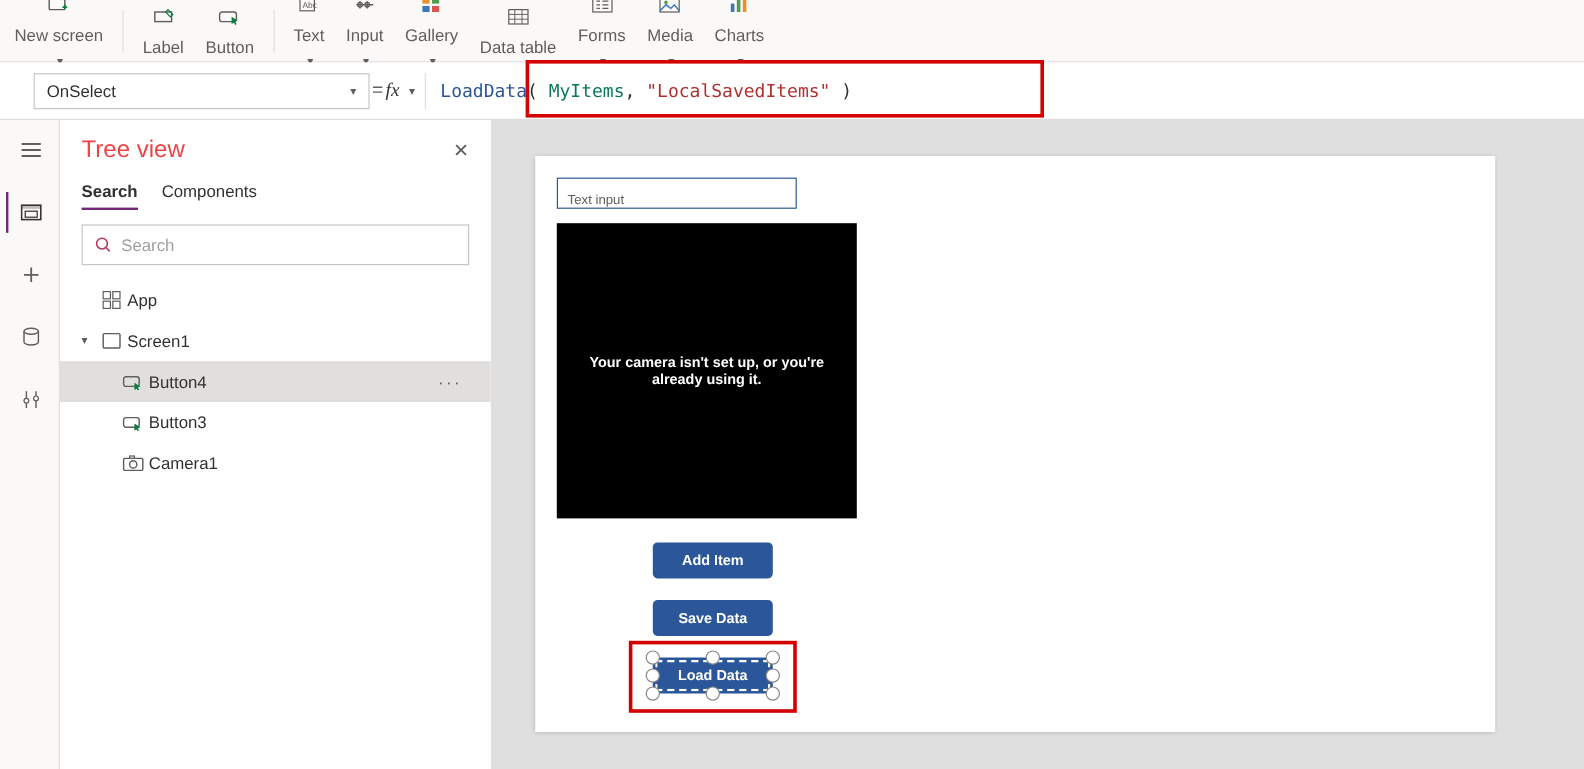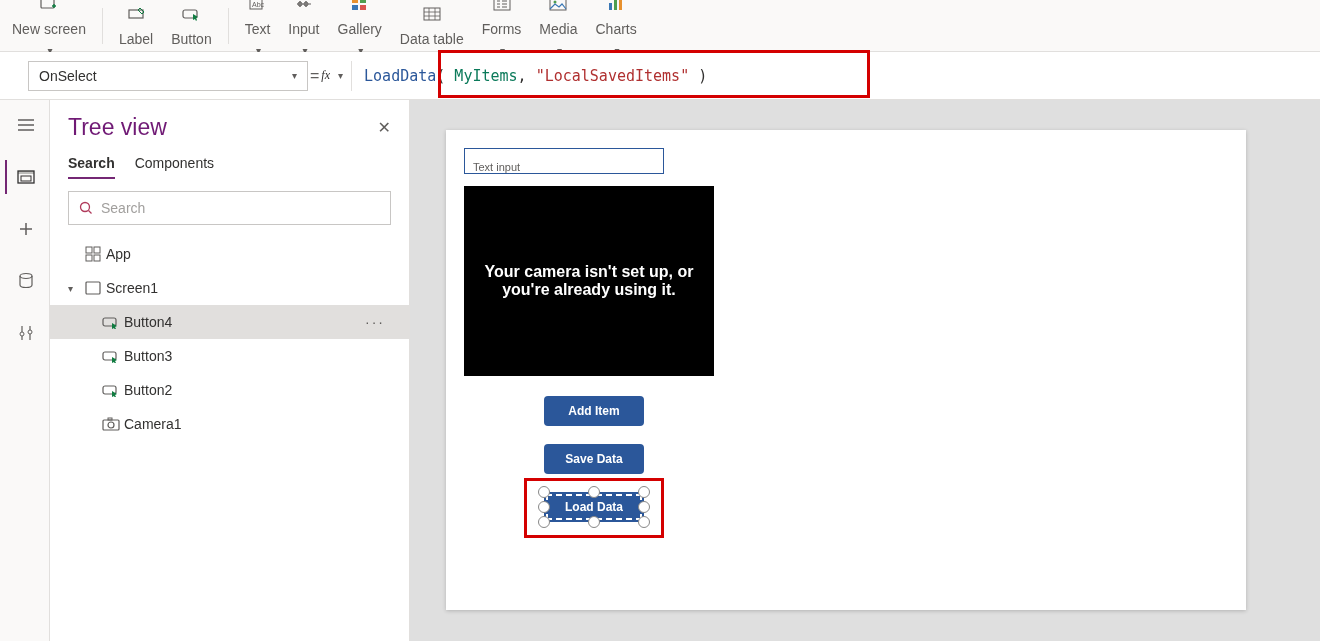--- a/index.html
+++ b/index.html
@@ -56,21 +56,21 @@
     display: flex;
     align-items: center;
     justify-content: space-between;
     padding: 0 10px;
     font-size: 14px;
     color: #323130;
     background:#fff;
   }
   .eq { font-size:16px; color:#605e5c; }
   .fx-wrap { display:flex; align-items:center; gap:6px; }
-  .fx { font-style:italic; font-family: "Segoe UI", serif; font-size:12px; color:#323130; }
+  .fx { font-style:italic; font-family: "Segoe UI", serif; font-size:16px; color:#323130; }
   .fx-line { width:1px; height:30px; background:#e1dfdd; margin-left:6px; }
   .formula-input {
     flex:1;
     height:30px;
     display:flex;
     align-items:center;
     font-family: Consolas, monospace;
     font-size:15px;
     padding-left:4px;
     position: relative;
@@ -109,21 +109,21 @@
     width: 360px;
     background:#fff;
     border-right:1px solid #e1dfdd;
     display:flex;
     flex-direction:column;
   }
   .tree-header {
     display:flex; justify-content:space-between; align-items:center;
     padding:14px 18px 6px 18px;
   }
-  .tree-title { font-size:23px; color:#701a75; }
+  .tree-title { font-size:20px; color:#ef4444; }
   .tree-close { font-size:16px; color:#605e5c; cursor:pointer; font-weight:300; }
   .tree-tabs {
     display:flex; gap:20px; padding:8px 18px 0 18px;
     font-size:14px;
   }
   .tree-tab { padding-bottom:6px; cursor:pointer; color:#323130; }
   .tree-tab.active { font-weight:600; border-bottom:2px solid #742774; }
   .tree-search {
     margin:12px 18px;
     height:34px;
@@ -157,24 +157,24 @@
     position:relative;
   }
   .c-textinput {
     width:200px; height:26px;
     border:1.5px solid #2b579a;
     font-size:11px; color:#605e5c;
     padding:0 8px;
     display:flex; align-items:flex-end;
   }
   .c-camera {
-    width:250px; height:190px;
+    width:250px; height:246px;
     background:#000;
     color:#fff;
-    font-size:16px;
+    font-size:12px;
     display:flex; align-items:center; justify-content:center;
     text-align:center;
     margin-top:12px;
     padding:0 10px;
     font-weight:600;
   }
   .c-buttons { margin-top:20px; margin-left:80px; display:flex; flex-direction:column; gap:18px; align-items:flex-start; }
   .c-btn {
     background:#2b579a;
     color:#fff;
@@ -420,29 +420,20 @@
         <span class="tree-more">···</span>
       </div>
       <div class="tree-row indent2">
         <span class="tree-icon">
           <svg width="18" height="14" viewBox="0 0 18 14">
               <rect x="1" y="3" width="13" height="8" rx="2" fill="none" stroke="#605e5c" stroke-width="1.2"></rect>
               <path d="M10 8 l5 3 -2 1 1 2 -1 1 -1 -2 -2 1 z" fill="#107c41"></path>
             </svg>
         </span>
         <span>Button3</span>
-      </div>
-      <div class="tree-row indent2">
-        <span class="tree-icon">
-          <svg width="18" height="14" viewBox="0 0 18 14">
-              <rect x="1" y="3" width="13" height="8" rx="2" fill="none" stroke="#605e5c" stroke-width="1.2"></rect>
-              <path d="M10 8 l5 3 -2 1 1 2 -1 1 -1 -2 -2 1 z" fill="#107c41"></path>
-            </svg>
-        </span>
-        <span>Button2</span>
       </div>
       <div class="tree-row indent2">
         <span class="tree-icon">
           <svg width="18" height="14" viewBox="0 0 18 14">
               <rect x="1" y="3" width="16" height="10" rx="1" fill="none" stroke="#605e5c" stroke-width="1.2"></rect>
               <circle cx="9" cy="8" r="3" fill="none" stroke="#605e5c" stroke-width="1.2"></circle>
               <rect x="6" y="1" width="4" height="2" fill="none" stroke="#605e5c"></rect>
             </svg>
         </span>
         <span>Camera1</span>

